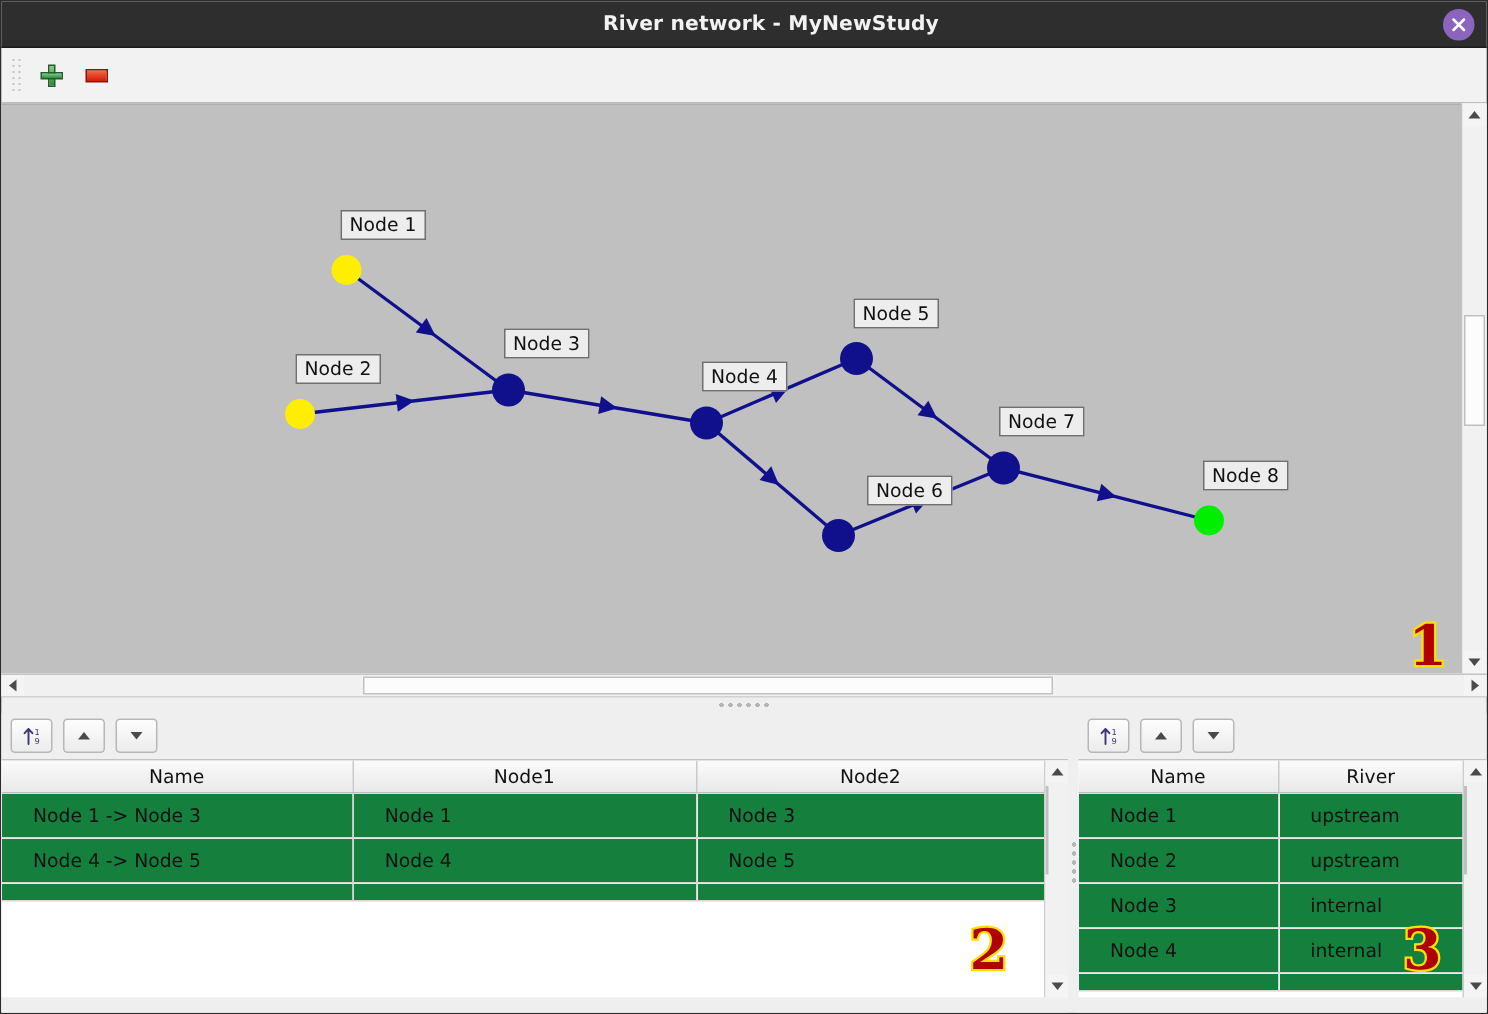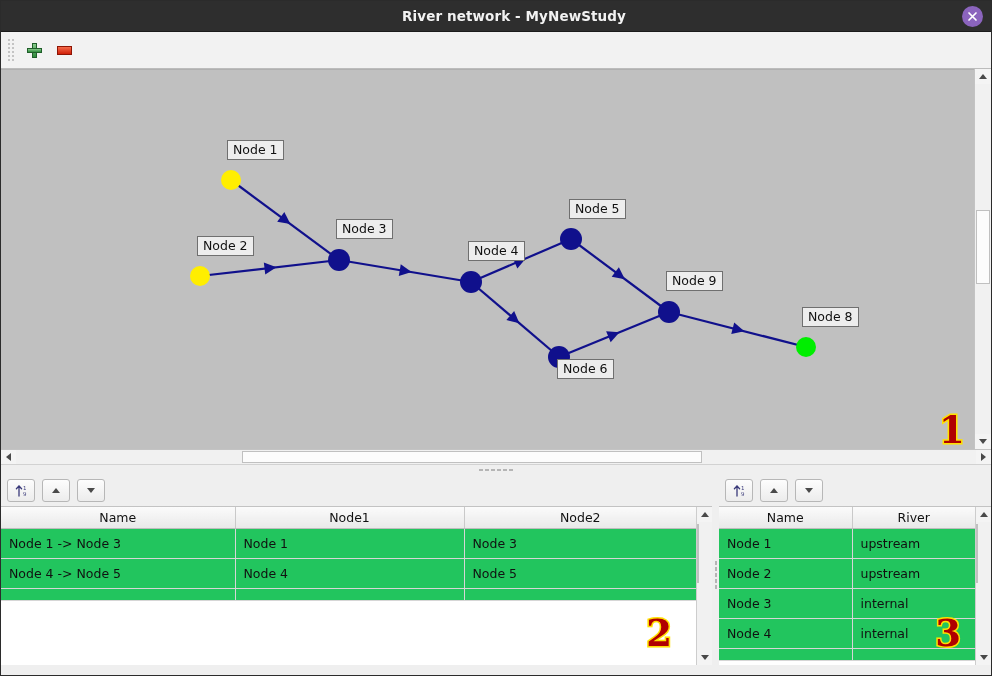--- a/index.html
+++ b/index.html
@@ -257,22 +257,22 @@
     height: 21px;
     text-align: center;
     user-select: none;
     cursor: pointer;
   }
   table.grid th:last-child { border-right: none; }
   table.grid td {
     height: 30px;
     border-right: 1px solid #d6d6d6;
     border-bottom: 1px solid #d6d6d6;
-    padding: 0 8px;
-    background: #22c55e;
+    padding: 0 21px;
+    background: #15803d;
     white-space: nowrap;
     overflow: hidden;
     text-overflow: ellipsis;
   }
   table.grid td:last-child { border-right: none; }
   table.grid tr.filler td { height: 12px; }
 
   .tbl-vscroll {
     width: 16px; flex: 0 0 16px;
     background: #f2f2f2;
@@ -336,22 +336,22 @@
             <circle cx="558" cy="287" r="11" fill="#10108c"></circle>
             <circle cx="668" cy="242" r="11" fill="#10108c"></circle>
             <circle cx="805" cy="277" r="10" fill="#00ee00"></circle>
           </svg>
         <div id="node-labels">
             <div class="node-label" style="left: 226px; top: 70px;">Node 1</div>
             <div class="node-label" style="left: 196px; top: 166px;">Node 2</div>
             <div class="node-label" style="left: 335px; top: 149px;">Node 3</div>
             <div class="node-label" style="left: 467px; top: 171px;">Node 4</div>
             <div class="node-label" style="left: 568px; top: 129px;">Node 5</div>
-            <div class="node-label" style="left: 556px; top: 247px; margin-top: 42px;">Node 6</div>
-            <div class="node-label" style="left: 665px; top: 201px;">Node 9</div>
+            <div class="node-label" style="left: 577px; top: 247px;">Node 6</div>
+            <div class="node-label" style="left: 665px; top: 201px;">Node 7</div>
             <div class="node-label" style="left: 801px; top: 237px;">Node 8</div>
           </div>
         <div id="graph-overlays">
             <div class="overlay-num" style="left: 938px; top: 338px;">1</div>
           </div>
       </div>
 
       <div class="vscroll">
         <div class="sb-arrow">
             <span class="arr arr-up"></span>

